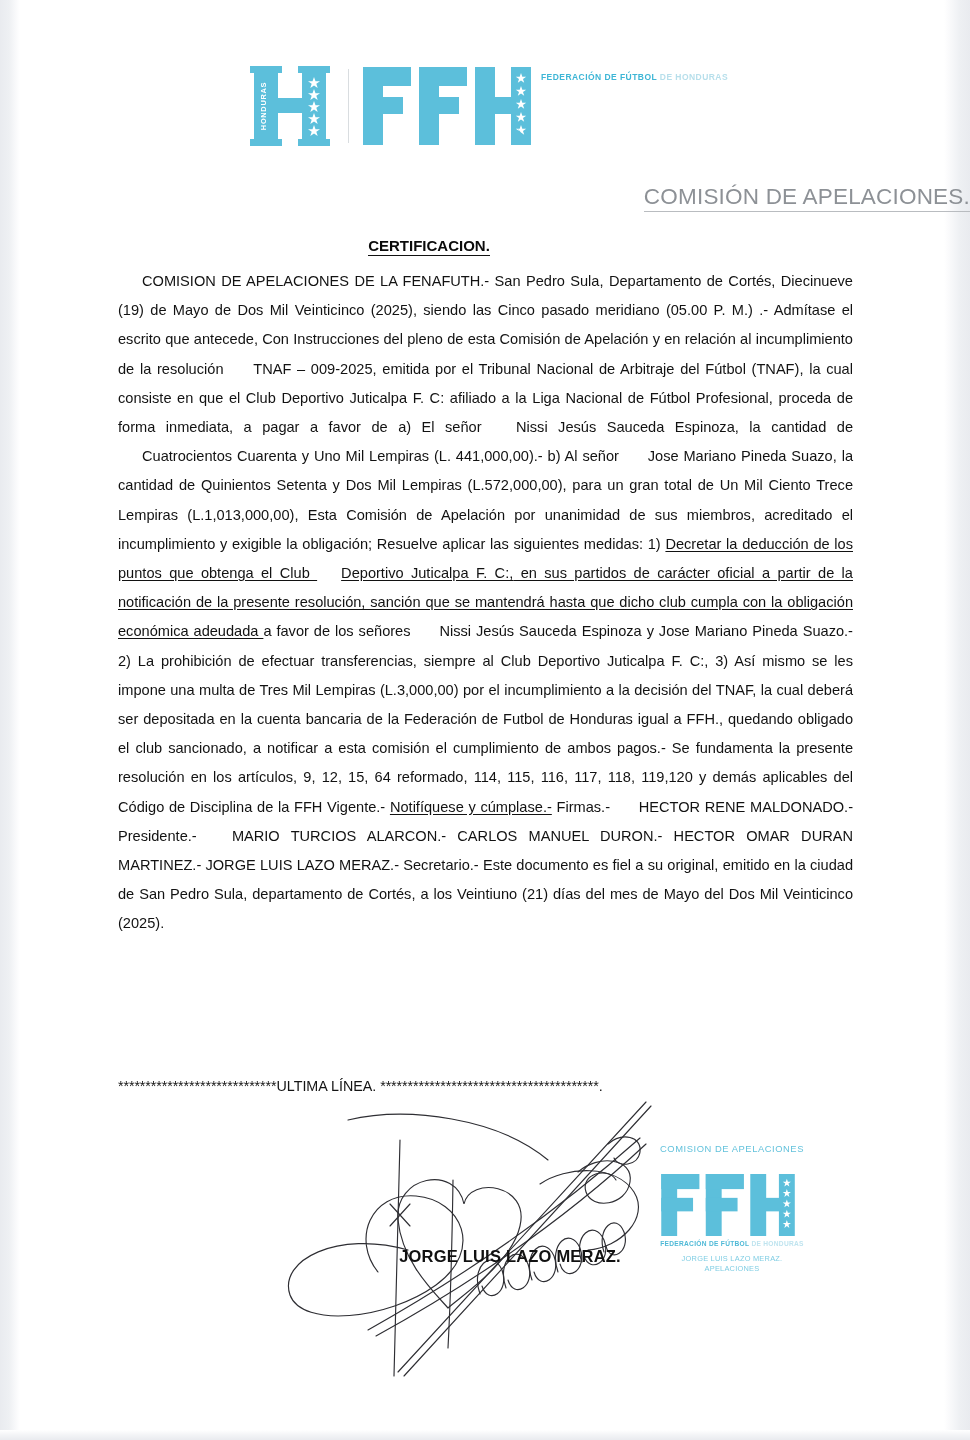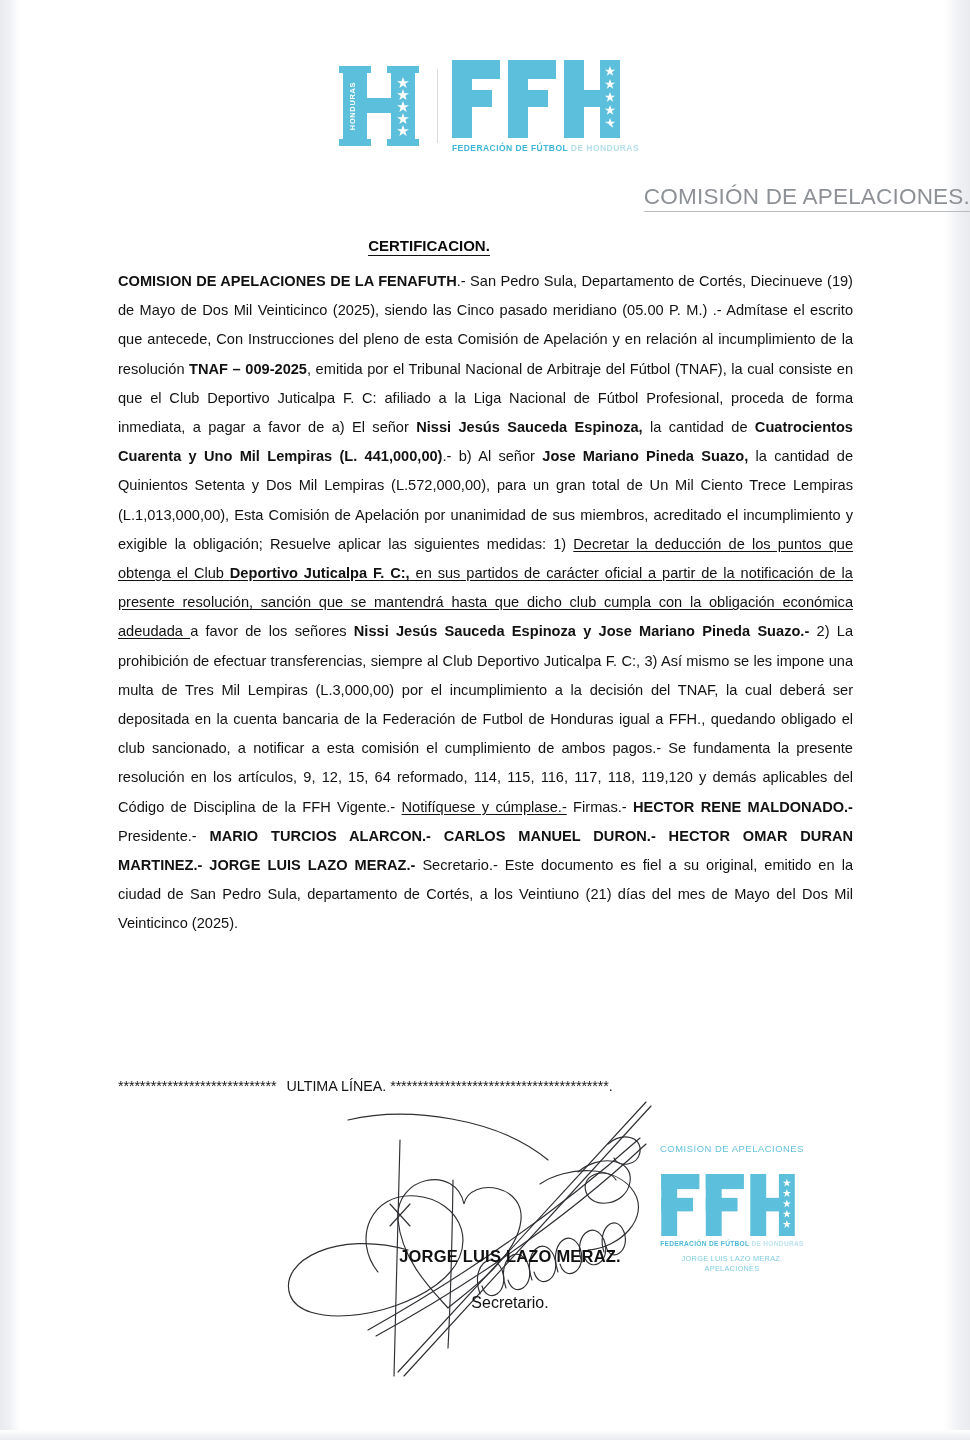--- a/index.html
+++ b/index.html
@@ -64,21 +64,21 @@
     justify-content: center;
   }
   .divider {
     width: 1px;
     height: 74px;
     background: #d9dde0;
     margin: 0 14px 0 10px;
   }
   .ffh-block {
     display: flex;
-    flex-direction: column;
+    flex-direction: row;
     align-items: flex-start;
   }
   .ffh-row {
     display: flex;
     align-items: center;
   }
   .ffh-sub {
     margin-top: 5px;
     font-size: 8.5px;
     letter-spacing: 0.45px;
@@ -122,36 +122,36 @@
     left: 118px;
     top: 267px;
     width: 735px;
     font-size: 14.6px;
     line-height: 29.2px;
     color: #121212;
     text-align: justify;
     text-justify: inter-word;
     hyphens: none;
   }
-  .body-text b { font-weight: bold; }
+  .body-text b { font-weight: normal; margin-left: 24px; }
   .body-text u { text-decoration: underline; text-underline-offset: 2px; }
 
   
   .ultima-line {
     position: absolute;
     left: 118px;
     top: 1078px;
     width: 740px;
     font-size: 14.3px;
     color: #141414;
     letter-spacing: -0.1px;
     white-space: nowrap;
     overflow: hidden;
   }
-  .ultima-line .ul-word { letter-spacing: 0px; margin-left: 10px; }
+  .ultima-line .ul-word { letter-spacing: 0px; }
 
   
   .signature-art {
     position: absolute;
     left: 248px;
     top: 1080px;
     width: 420px;
     height: 300px;
     pointer-events: none;
   }
@@ -330,21 +330,20 @@
         <path d="M292 104 C318 86, 368 84, 386 112 C402 138, 372 168, 340 170"></path>
 
         <path d="M142 124 L162 146 M162 124 L142 146"></path>
 
         <path d="M100 40 C160 26, 250 38, 300 80"></path>
       </g>
     </svg>
   </div>
 
   <div class="signer-name"><span class="signer-name-inner">JORGE LUIS LAZO MERAZ.</span></div>
-  <div class="signer-role"><span class="signer-role-inner">Secretario.</span></div>
 
   <div class="seal">
     <div class="seal-top">COMISION DE APELACIONES</div>
     <div class="seal-ffh-row">
       <svg width="142" height="62" viewBox="0 0 178 78" aria-hidden="true">
         <g fill="#5cbfdb">
           <rect x="0" y="0" width="20" height="78"></rect>
           <rect x="0" y="0" width="48" height="19"></rect>
           <rect x="0" y="30" width="40" height="17"></rect>
           <rect x="56" y="0" width="20" height="78"></rect>

